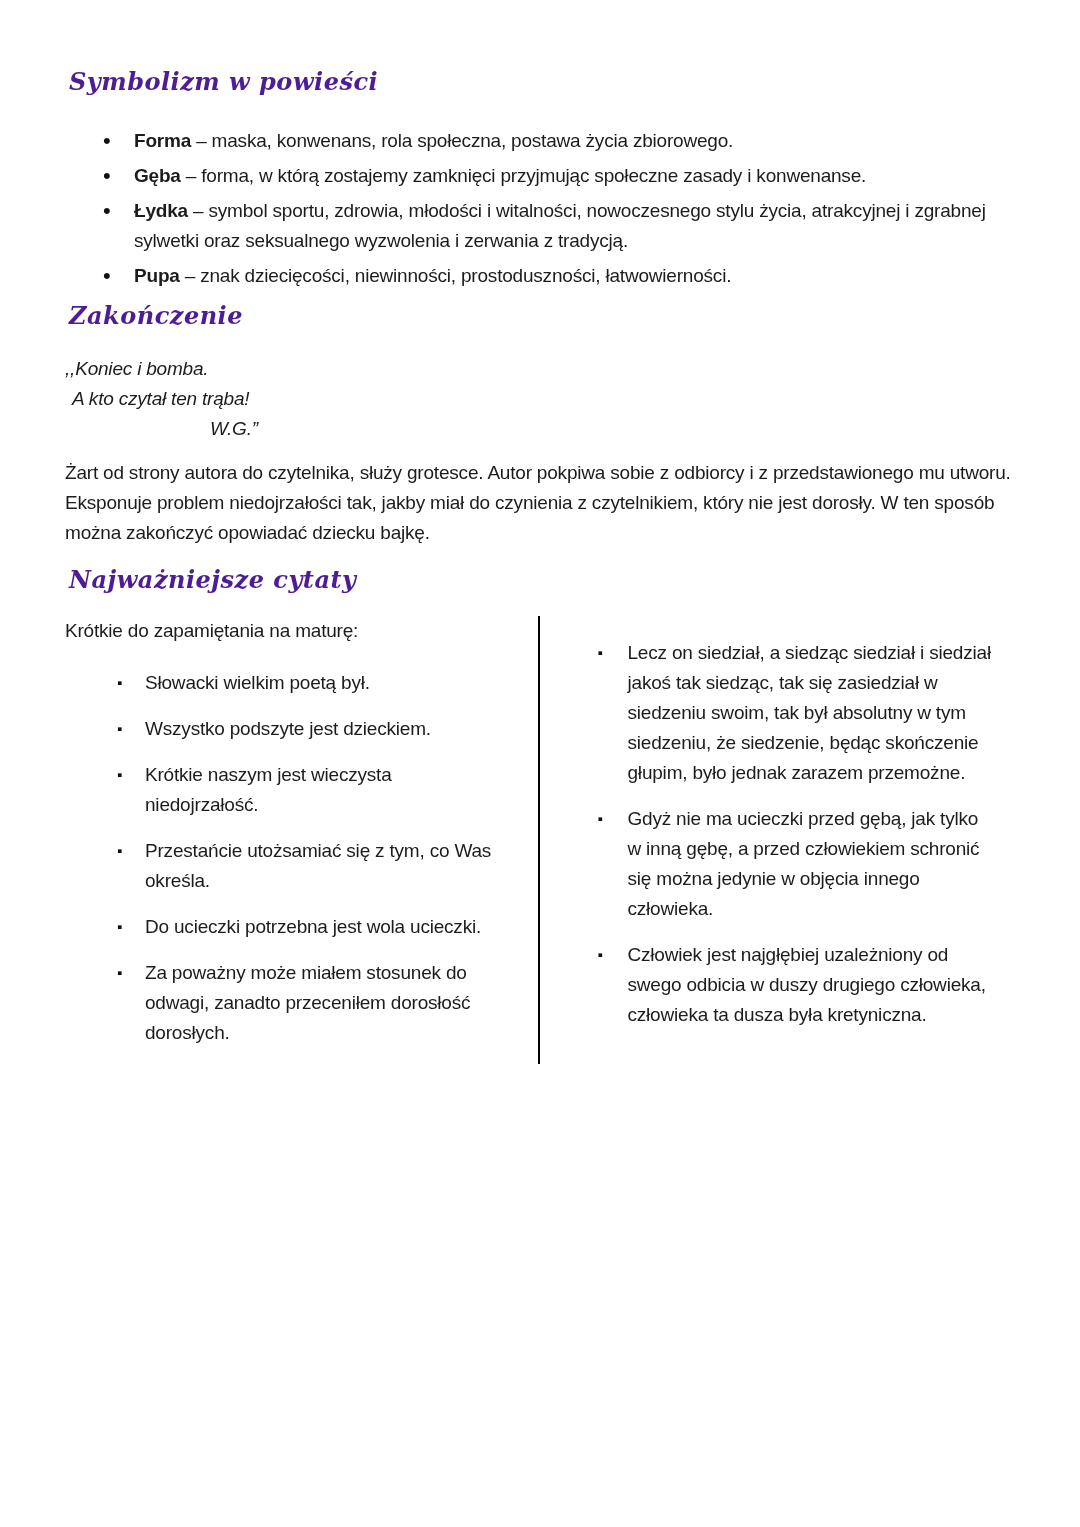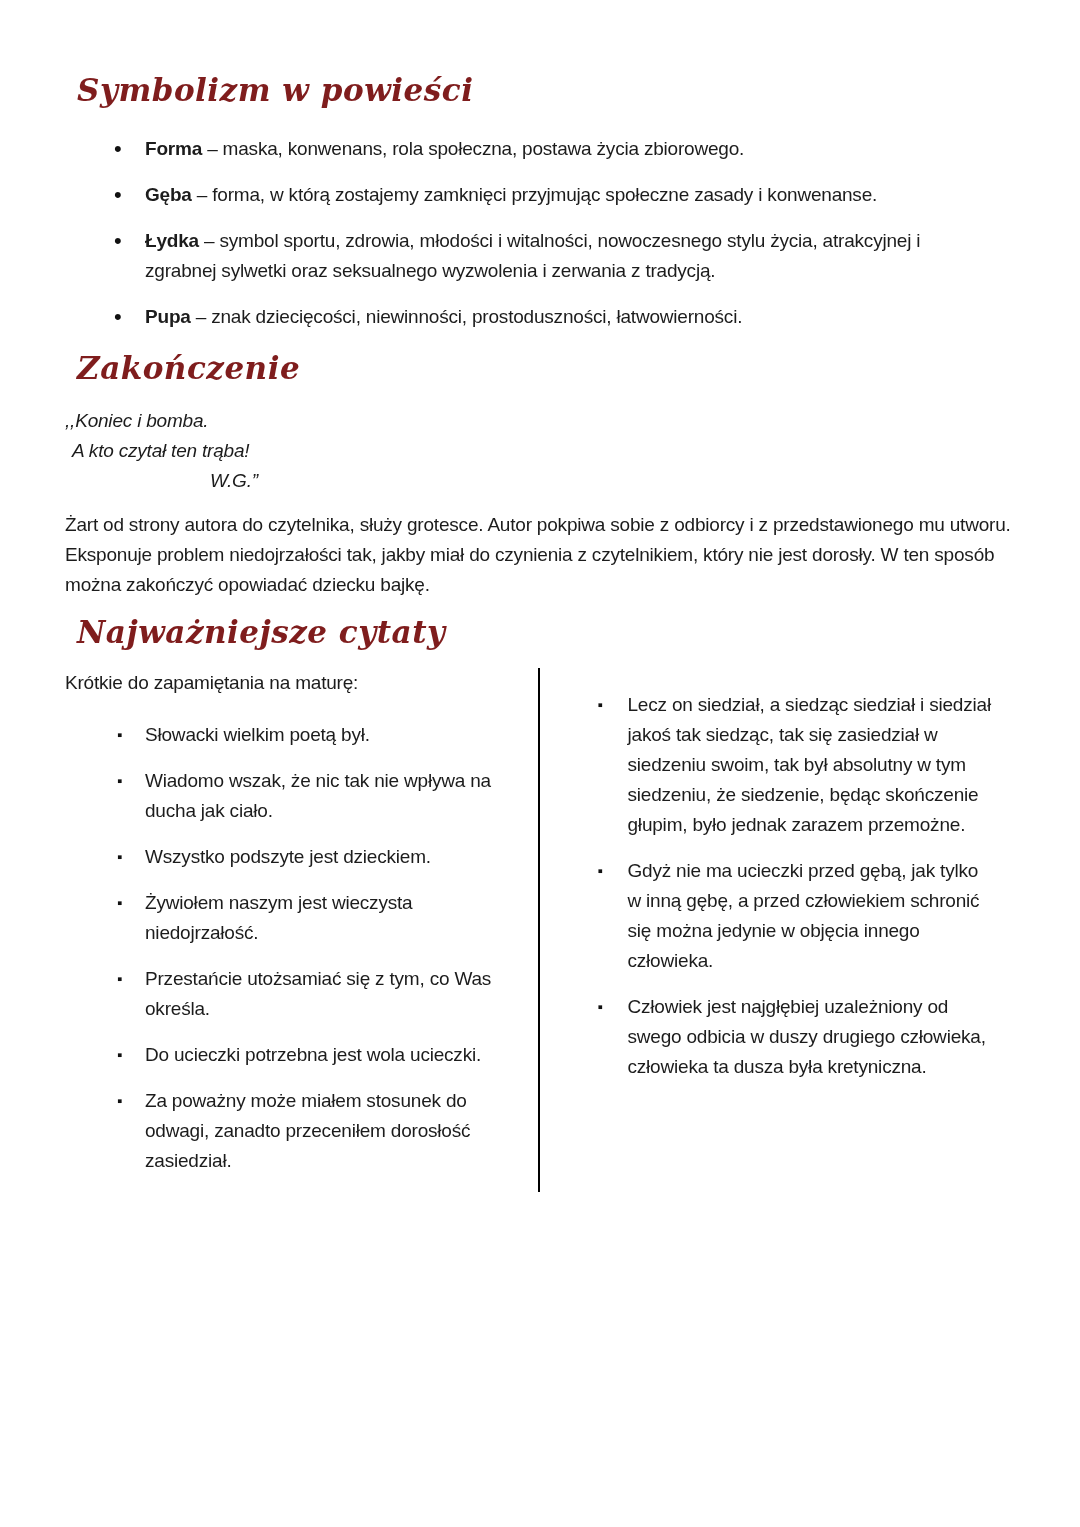--- a/index.html
+++ b/index.html
@@ -18,36 +18,36 @@
     font-family: "Liberation Sans", "DejaVu Sans", sans-serif;
     font-size: 19px;
     line-height: 30px;
     color: #1c1c1c;
     letter-spacing: -0.2px;
   }
   h1.script-heading {
     font-family: "DejaVu Serif", serif;
     font-style: italic;
     font-weight: 700;
-    font-size: 31px;
+    font-size: 24px;
     line-height: 40px;
     letter-spacing: 0.5px;
-    color: #7f1d1d;
-    margin: 12px;
+    color: #4c1d95;
+    margin: 4px;
   }
   
   ul.def-list {
     list-style: none;
     margin: 24px 0 0 0;
     padding: 0;
   }
   ul.def-list > li {
     position: relative;
     padding-left: 64px;
-    margin: 16px;
+    margin: 5px;
   }
   ul.def-list > li::before {
     content: "\2022";
     position: absolute;
     left: 33px;
     top: 0;
     font-size: 22px;
     line-height: 30px;
     color: #111111;
   }
@@ -127,26 +127,25 @@
 
   <p class="body-par">Żart od strony autora do czytelnika, służy grotesce. Autor pokpiwa sobie z odbiorcy i z przedstawionego mu utworu. Eksponuje problem niedojrzałości tak, jakby miał do czynienia z czytelnikiem, który nie jest dorosły. W ten sposób można zakończyć opowiadać dziecku bajkę.</p>
 
   <h1 class="script-heading heading-quotes">Najważniejsze cytaty</h1>
 
   <div class="columns">
     <div class="column left">
       <div class="col-header">Krótkie do zapamiętania na maturę:</div>
       <ul class="sq-list">
         <li>Słowacki wielkim poetą był.</li>
-        <li>Wiadomo wszak, że nic tak nie wpływa na ducha jak ciało.</li>
         <li>Wszystko podszyte jest dzieckiem.</li>
-        <li>Żywiołem naszym jest wieczysta niedojrzałość.</li>
+        <li>Krótkie naszym jest wieczysta niedojrzałość.</li>
         <li>Przestańcie utożsamiać się z tym, co Was określa.</li>
         <li>Do ucieczki potrzebna jest wola ucieczki.</li>
-        <li>Za poważny może miałem stosunek do odwagi, zanadto przeceniłem dorosłość zasiedział.</li>
+        <li>Za poważny może miałem stosunek do odwagi, zanadto przeceniłem dorosłość dorosłych.</li>
       </ul>
     </div>
     <div class="column right">
       <ul class="sq-list">
         <li>Lecz on siedział, a siedząc siedział i siedział jakoś tak siedząc, tak się zasiedział w siedzeniu swoim, tak był absolutny w tym siedzeniu, że siedzenie, będąc skończenie głupim, było jednak zarazem przemożne.</li>
         <li>Gdyż nie ma ucieczki przed gębą, jak tylko w inną gębę, a przed człowiekiem schronić się można jedynie w objęcia innego człowieka.</li>
         <li>Człowiek jest najgłębiej uzależniony od swego odbicia w duszy drugiego człowieka, człowieka ta dusza była kretyniczna.</li>
       </ul>
     </div>
   </div>

